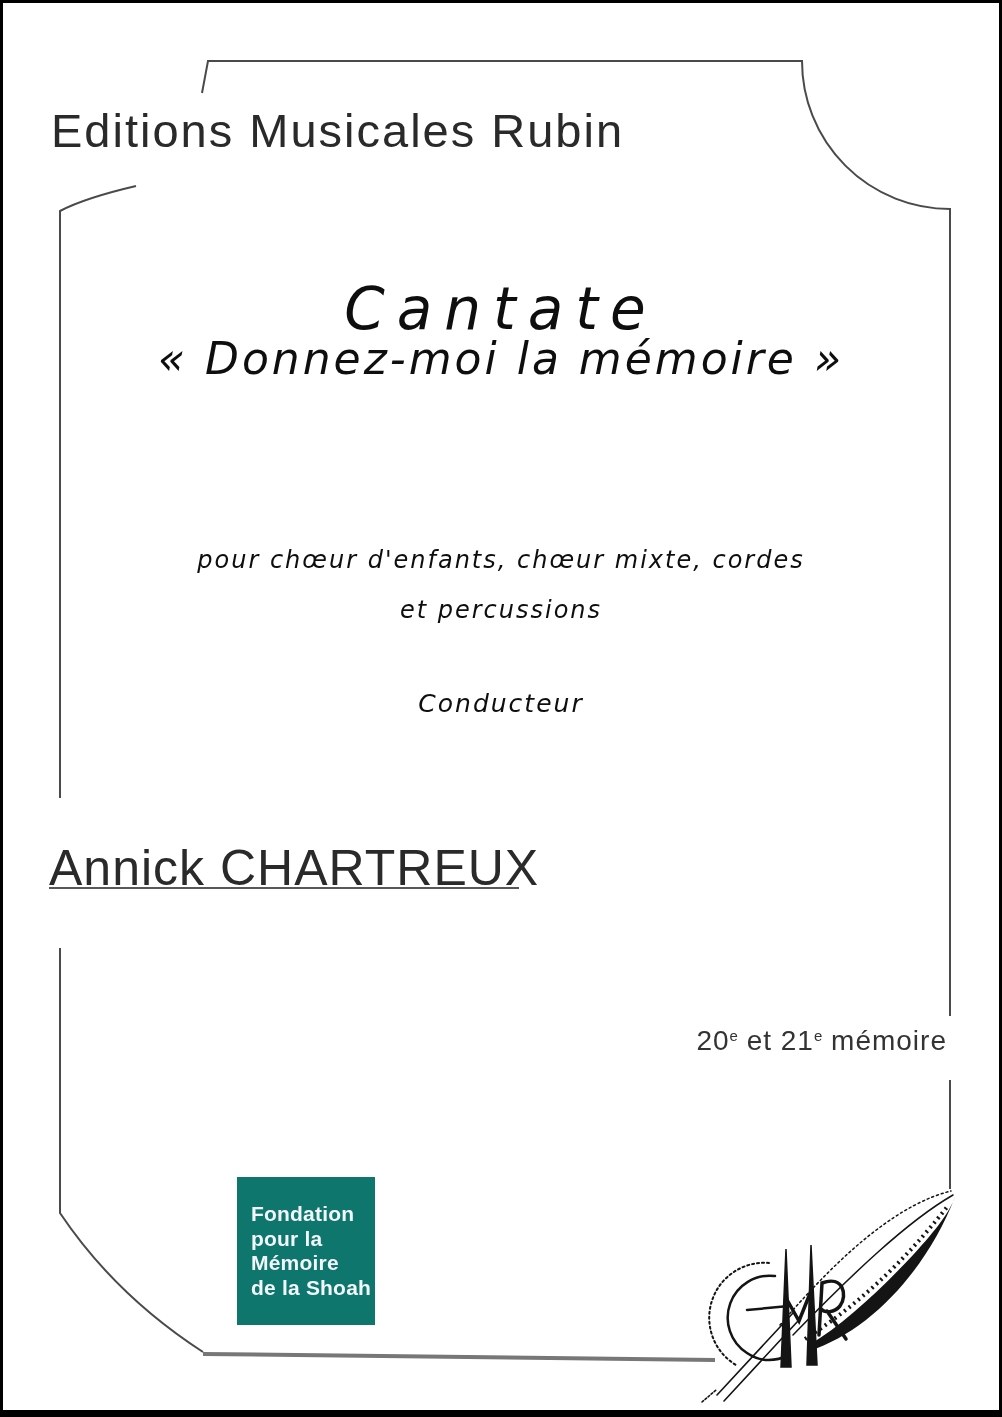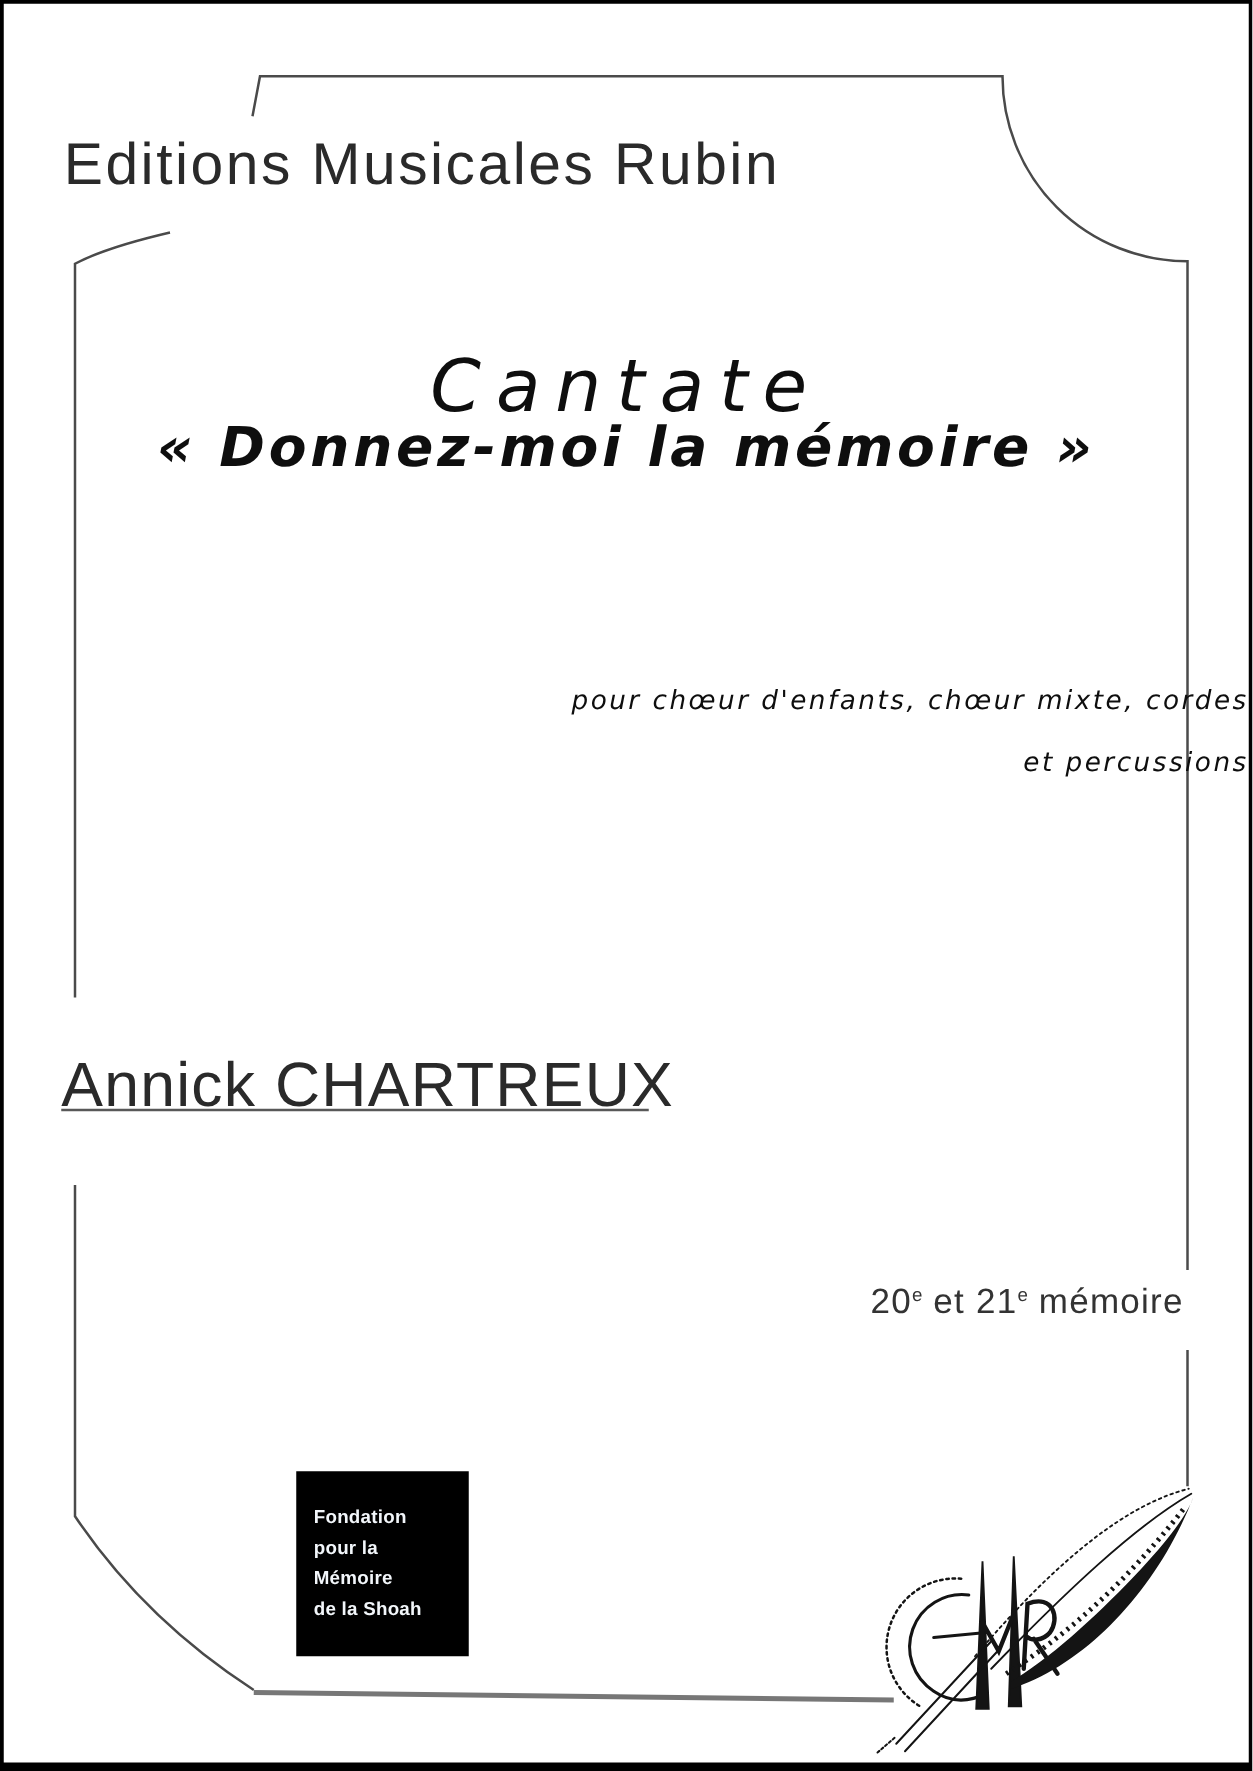--- a/index.html
+++ b/index.html
@@ -34,34 +34,34 @@
   .period sup{font-size:15px;vertical-align:9px;letter-spacing:0;}
 
   
   .script{
     font-family:"DejaVu Sans",sans-serif;
     font-style:italic;
     color:#0e0e0e;
     left:0;width:996px;text-align:center;white-space:nowrap;
   }
   .title{top:236px;font-size:58px;letter-spacing:12px;font-weight:500;margin-top:36px;}
-  .subtitle{top:330px;font-size:44px;letter-spacing:3px;font-weight:700;}
+  .subtitle{top:330px;font-size:44px;letter-spacing:3px;font-weight:400;}
   .dedication{top:404px;font-size:26px;line-height:36px;letter-spacing:1.5px;}
-  .instrumentation{top:532px;font-size:21px;line-height:50px;letter-spacing:2px;text-align:right;}
+  .instrumentation{top:532px;font-size:24px;line-height:50px;letter-spacing:2px;}
   .conducteur{top:686px;font-size:25px;letter-spacing:2px;}
 
   
   .fmslogo{
     left:234px;top:1174px;width:138px;height:148px;
-    background:#000000;
+    background:#0f766e;
     box-sizing:border-box;
     padding:25px 0 0 14px;
     font-family:"Liberation Sans",sans-serif;
     font-weight:bold;
-    font-size:15px;line-height:24.5px;
+    font-size:21px;line-height:24.5px;
     color:#f2f6fa;
     letter-spacing:0.2px;
   }
   .fmslogo div{white-space:nowrap;}
 </style>
 </head>
 <body>
 
 <div class="page">
 
@@ -104,20 +104,21 @@
   <div class="abs script title">Cantate</div>
 
   <div class="abs script subtitle">« Donnez-moi la mémoire »</div>
 
 
   <div class="abs script instrumentation">
     <div>pour chœur d'enfants, chœur mixte, cordes</div>
     <div>et percussions</div>
   </div>
 
+  <div class="abs script conducteur">Conducteur</div>
 
   <div class="abs thin composer-block">
     <span class="composer">Annick CHARTREUX</span>
   </div>
   <div class="abs composer-underline"></div>
 
   <div class="abs thin period">
     <span>20</span><sup>e</sup><span> et 21</span><sup>e</sup><span> mémoire</span>
   </div>
 

